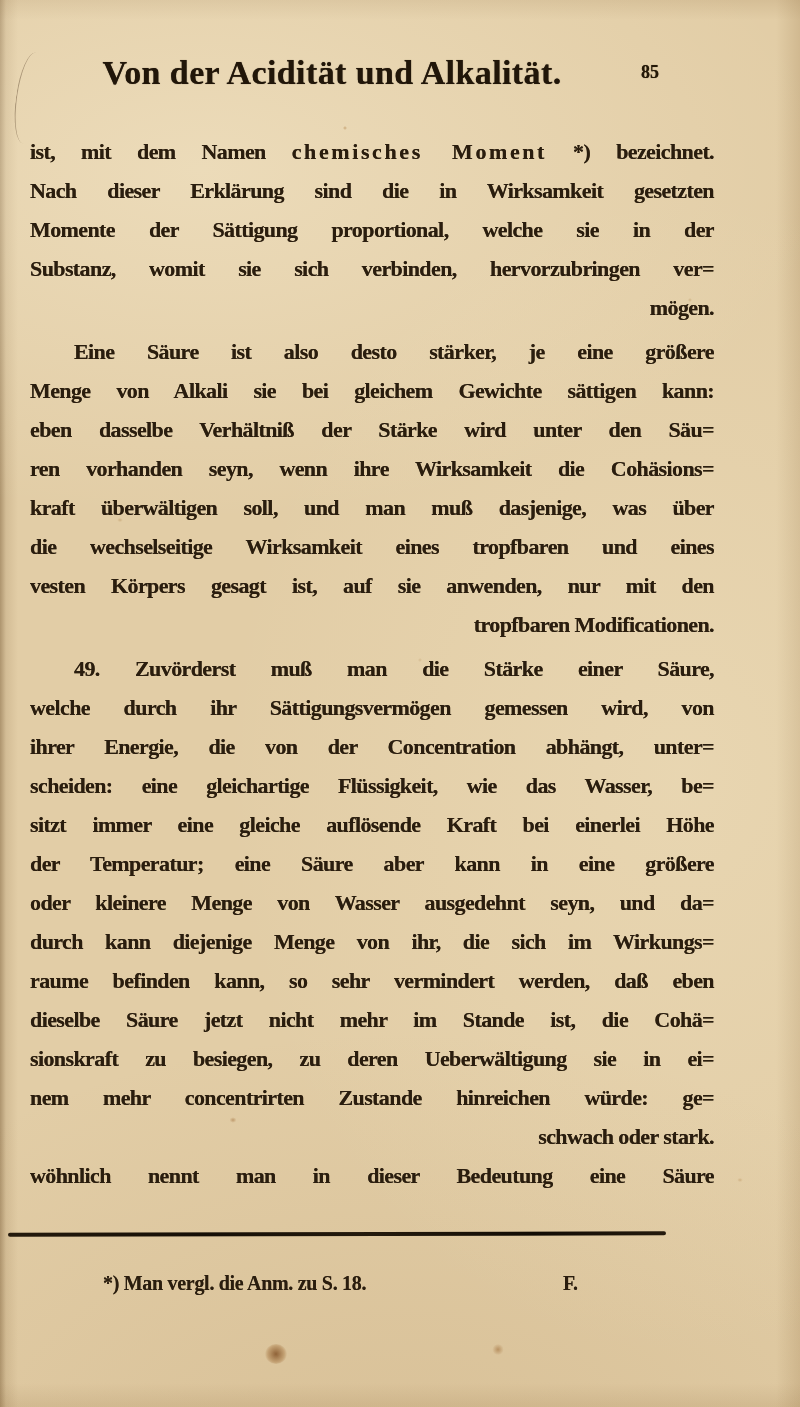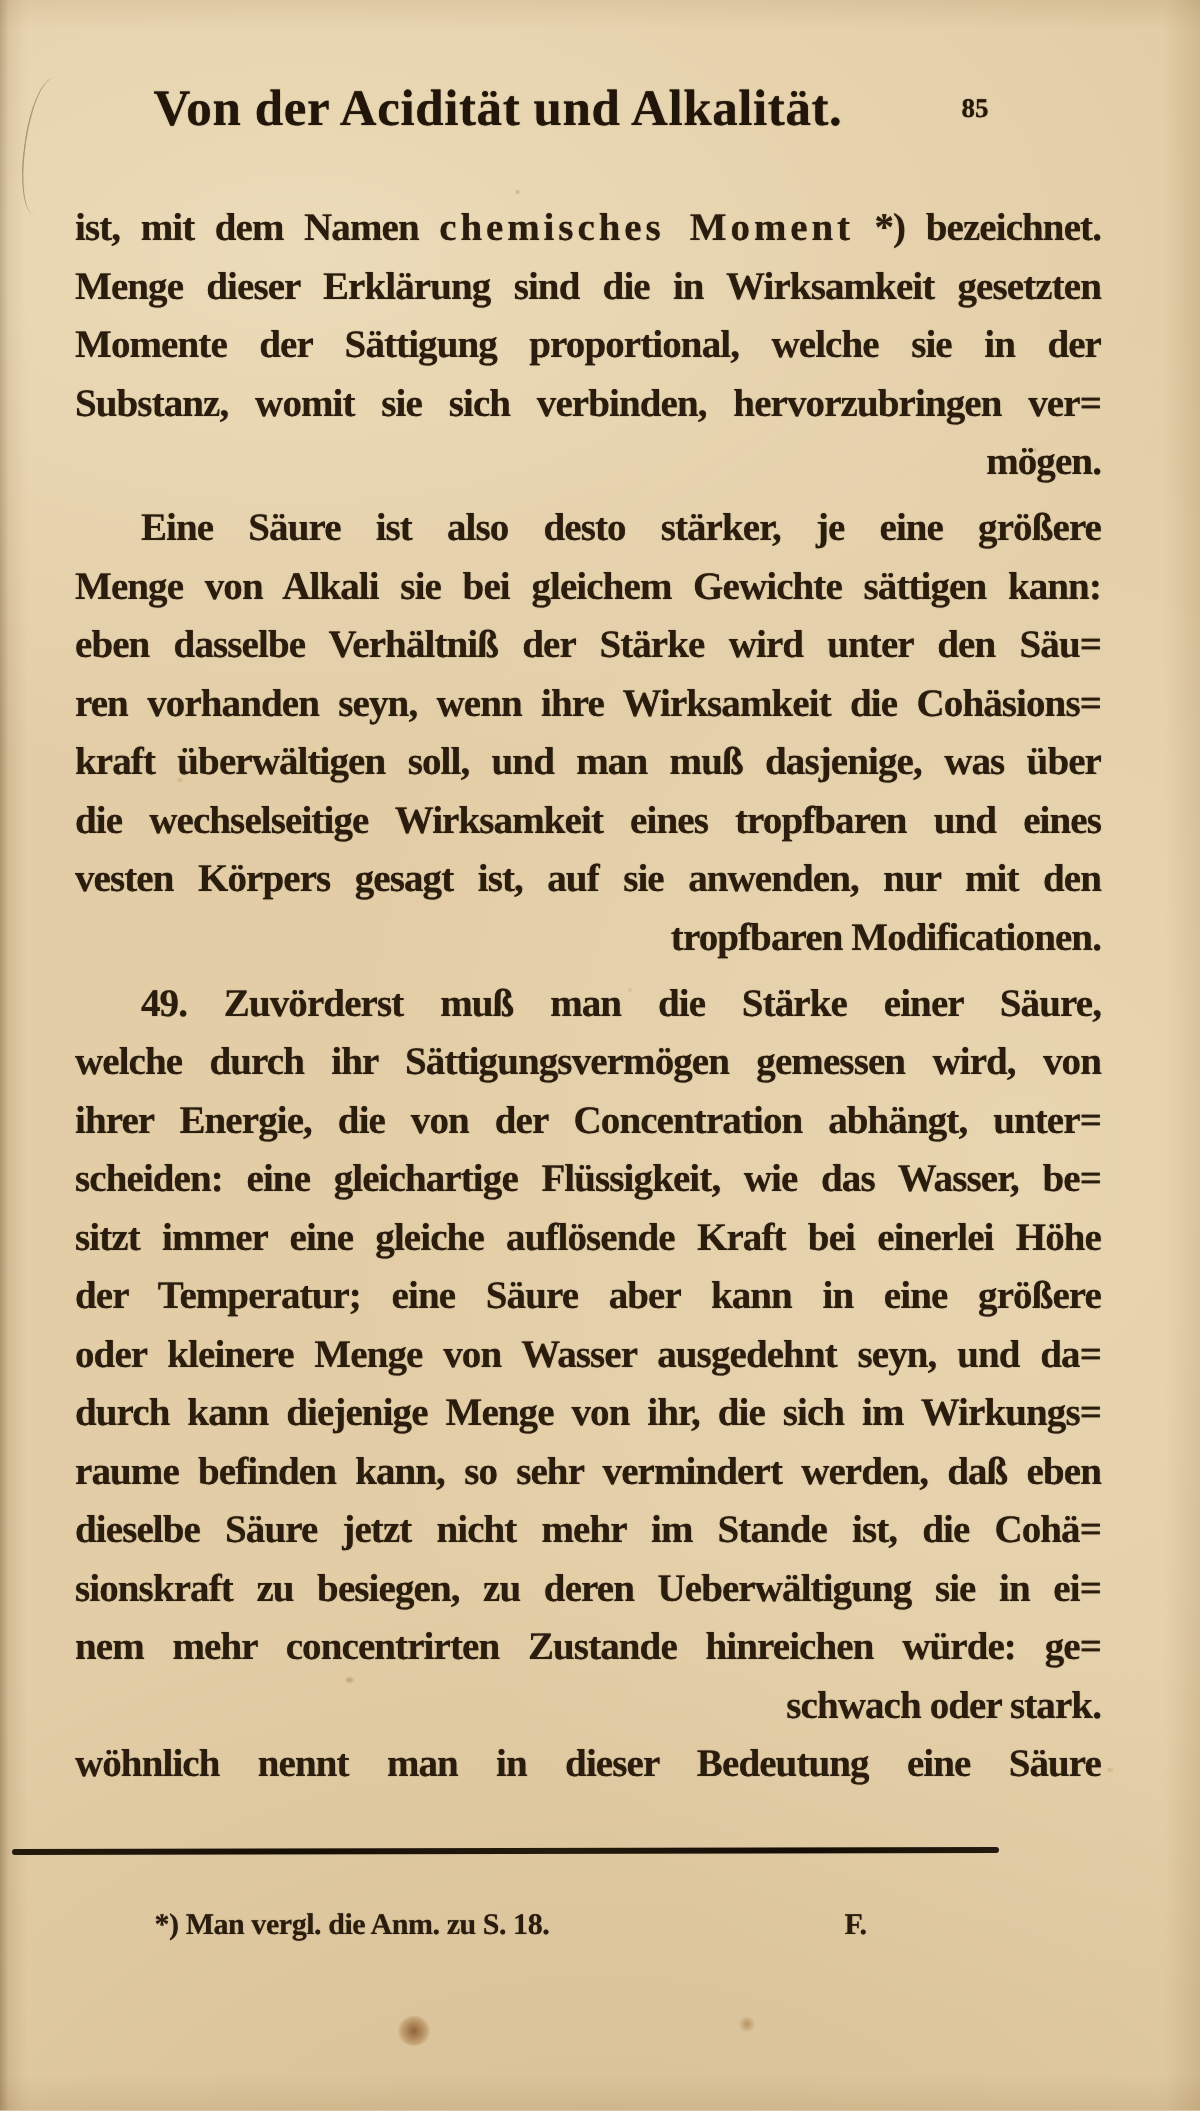--- a/index.html
+++ b/index.html
@@ -45,24 +45,23 @@
     font-size:34px;font-weight:700;color:#211609;letter-spacing:0.4px;
     text-shadow:0 0 0.7px rgba(33,22,9,0.85);
   }
   .pagenum{
     position:absolute;left:641px;top:8px;
     font-size:18px;font-weight:700;color:#241807;
     text-shadow:0 0 0.7px rgba(33,22,9,0.85);
   }
   .bodytext{
     position:absolute;left:30px;top:132px;width:684px;
-    font-size:26px;font-weight:700;line-height:39px;
+    font-size:22px;font-weight:700;line-height:39px;
     color:#2a1d0e;letter-spacing:-0.6px;
     text-shadow:0 0 0.6px rgba(42,29,14,0.75);
-    margin-left:20px;
   }
   .para{margin:0 0 5px 0;}
   .line{text-align:right;}
   .line.j{text-align:justify;text-align-last:justify;}
   .line.ind{text-indent:44px;}
   .sperr{letter-spacing:2.6px;}
   .rule{
     position:absolute;left:8px;top:1232px;width:658px;height:4px;
     background:linear-gradient(90deg,#241a0d 0%,#150e06 30%,#241a0d 55%,#120c05 80%,#241a0d 100%);
     border-radius:2px;transform:rotate(-0.12deg);
@@ -83,21 +82,21 @@
   <div class="fiber"></div>
 
   <div class="header">
     <span class="title">Von der Acidität und Alkalität.</span>
     <span class="pagenum">85</span>
   </div>
 
   <div class="bodytext">
       <div class="para">
         <div class="line j"><span>ist, mit dem Namen </span><span class="sperr">chemisches Moment</span><span> *) bezeichnet.</span></div>
-        <div class="line j"><span>Menge dieser Erklärung sind die in Wirksamkeit gesetzten</span></div>
+        <div class="line j"><span>Nach dieser Erklärung sind die in Wirksamkeit gesetzten</span></div>
         <div class="line j"><span>Momente der Sättigung proportional, welche sie in der</span></div>
         <div class="line j"><span>Substanz, womit sie sich verbinden, hervorzubringen ver=</span></div>
         <div class="line"><span>mögen.</span></div>
       </div>
       <div class="para">
         <div class="line j ind"><span>Eine Säure ist also desto stärker, je eine größere</span></div>
         <div class="line j"><span>Menge von Alkali sie bei gleichem Gewichte sättigen kann:</span></div>
         <div class="line j"><span>eben dasselbe Verhältniß der Stärke wird unter den Säu=</span></div>
         <div class="line j"><span>ren vorhanden seyn, wenn ihre Wirksamkeit die Cohäsions=</span></div>
         <div class="line j"><span>kraft überwältigen soll, und man muß dasjenige, was über</span></div>

